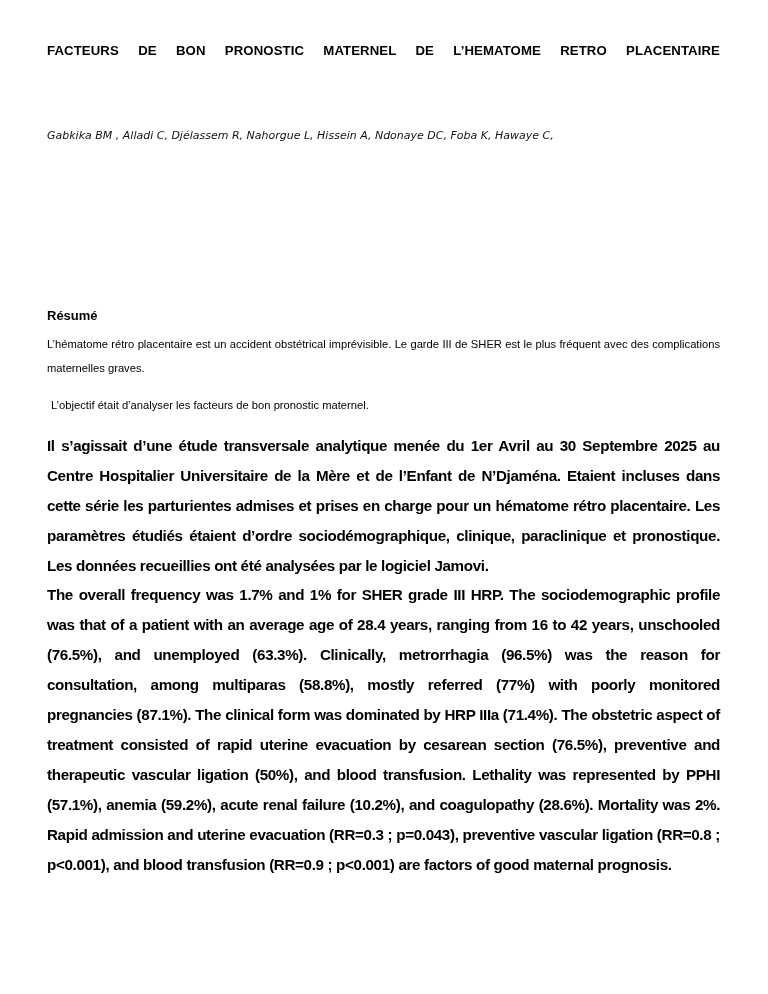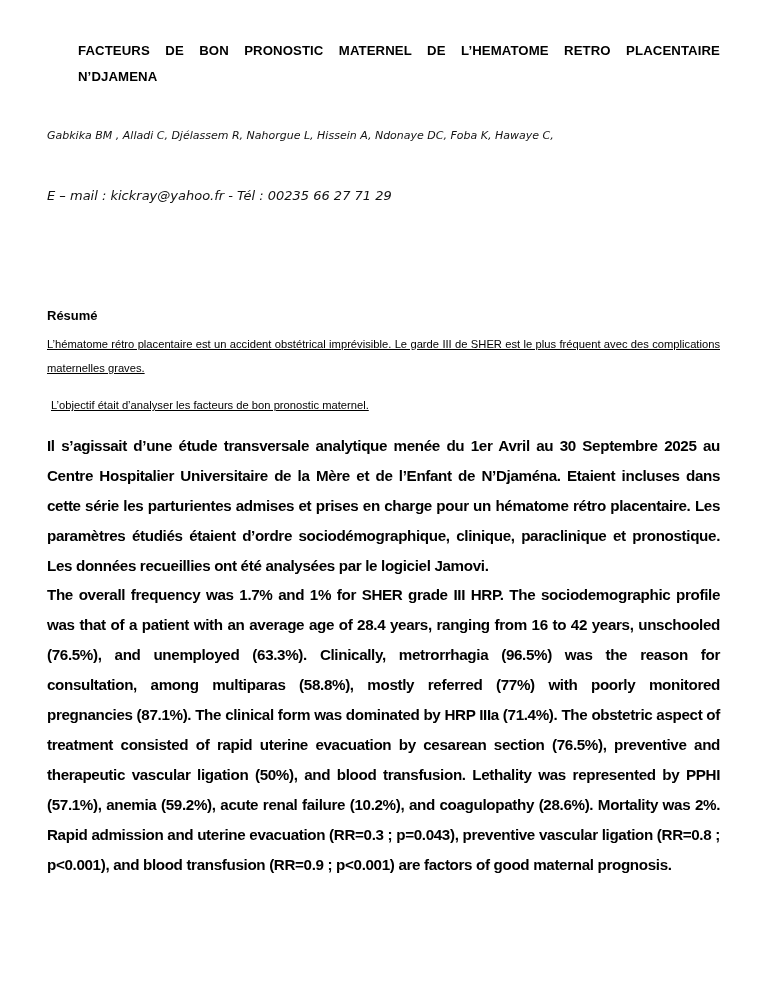--- a/index.html
+++ b/index.html
@@ -4,64 +4,61 @@
 <style>
   html, body { margin: 0; padding: 0; background: #ffffff; }
   body { width: 768px; height: 994px; position: relative; overflow: hidden; color: #000; }
   .page { position: absolute; left: 47px; top: 0; width: 673px; }
   .title {
     position: absolute; top: 38px; left: 0; width: 673px;
     font-family: "Liberation Sans", sans-serif; font-weight: bold;
     font-size: 13.2px; line-height: 26px; text-align: justify;
     letter-spacing: 0.1px;
   }
-  .title .line { display: block; text-align: justify; text-align-last: justify; white-space: nowrap; margin-left: 31px; }
+  .title .line { display: block; text-align: justify; text-align-last: justify; white-space: nowrap; }
   .title .line.last { text-align-last: left; }
   .authors {
     position: absolute; top: 122px; left: 0; width: 673px;
     font-family: "DejaVu Sans", sans-serif; font-style: italic;
     font-size: 11px; line-height: 27px; color: #111;
   }
   .corresp {
     position: absolute; top: 182px; left: 0; width: 673px;
     font-family: "DejaVu Sans", sans-serif; font-style: italic;
     font-size: 13px; line-height: 27px; color: #111;
   }
   .resume-heading {
     position: absolute; top: 308px; left: 0;
     font-family: "Liberation Sans", sans-serif; font-weight: bold; font-size: 13px;
   }
   .small-para {
     position: absolute; left: 0; width: 673px;
     font-family: "Liberation Sans", sans-serif; font-size: 11.2px; line-height: 24px;
     text-align: justify;
-    text-decoration: underline;
   }
   .body-para {
     position: absolute; left: 0; width: 673px;
     font-family: "Liberation Sans", sans-serif; font-size: 15.2px; line-height: 30px;
     text-align: justify; letter-spacing: -0.35px; font-weight: bold;
   }
 </style>
 </head>
 <body>
 
 <div class="page">
 
   <h1 class="title" style="margin:0;">
     <span class="line">FACTEURS DE BON PRONOSTIC MATERNEL DE L’HEMATOME RETRO PLACENTAIRE</span>
-    <span class="line last">N’DJAMENA</span>
   </h1>
 
   <div class="authors">
     <div>Gabkika BM , Alladi C, Djélassem R, Nahorgue L, Hissein A, Ndonaye DC, Foba K, Hawaye C,</div>
   </div>
 
   <div class="corresp">
-    <div>E – mail : kickray@yahoo.fr - Tél : 00235 66 27 71 29</div>
   </div>
 
   <div class="resume-heading">Résumé</div>
 
   <p class="small-para" style="top:332px; margin:0;">L’hématome rétro placentaire est un accident obstétrical imprévisible. Le garde III de SHER est le plus fréquent avec des complications maternelles graves.</p>
 
   <p class="small-para" style="top:389px; margin:4px;">L’objectif était d’analyser les facteurs de bon pronostic maternel.</p>
 
   <p class="body-para" style="top:431px; margin:0;">Il s’agissait d’une étude transversale analytique menée du 1er Avril au 30 Septembre 2025 au Centre Hospitalier Universitaire de la Mère et de l’Enfant de N’Djaména. Etaient incluses dans cette série les parturientes admises et prises en charge pour un hématome rétro placentaire. Les paramètres étudiés étaient d’ordre sociodémographique, clinique, paraclinique et pronostique. Les données recueillies ont été analysées par le logiciel Jamovi.</p>
 

